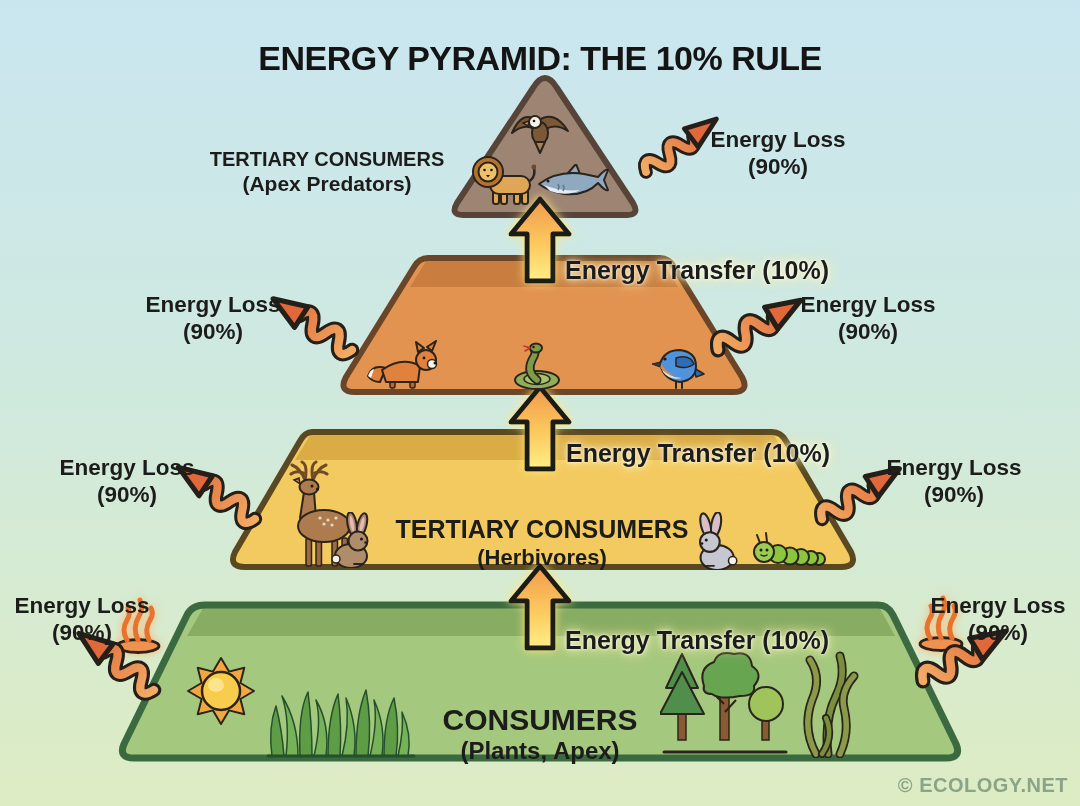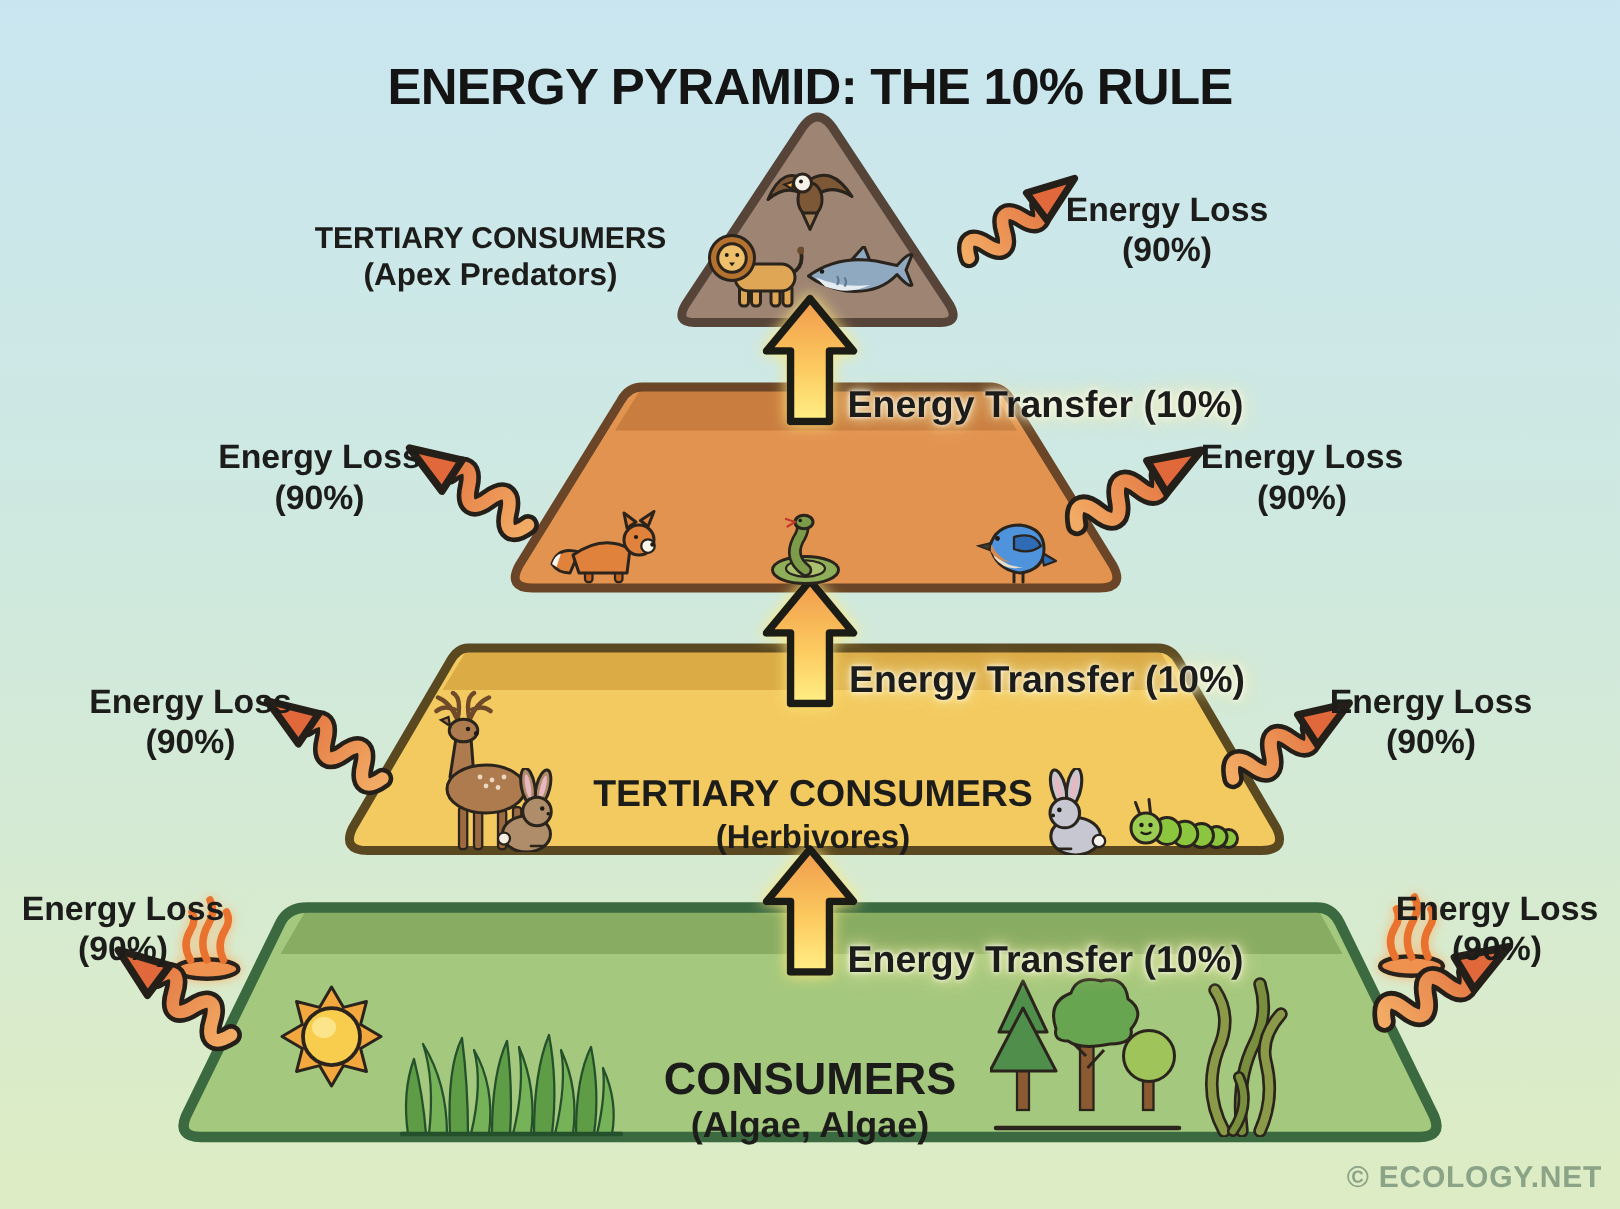--- a/index.html
+++ b/index.html
@@ -289,21 +289,21 @@
   </div>
 
 
   <div class="lbl lv-name primary" style="left:542px;top:487px">
     <div class="l1">TERTIARY CONSUMERS</div>
     <div class="l2">(Herbivores)</div>
   </div>
 
   <div class="lbl lv-name producers" style="left:540px;top:674px">
     <div class="l1">CONSUMERS</div>
-    <div class="l2">(Algae, Algae)</div>
+    <div class="l2">(Plants, Apex)</div>
   </div>
 
   <div class="lbl loss" style="left:778px;top:99px">
     <div>Energy Loss</div>
     <div>(90%)</div>
   </div>
   <div class="lbl loss" style="left:213px;top:264px">
     <div>Energy Loss</div>
     <div>(90%)</div>
   </div>

